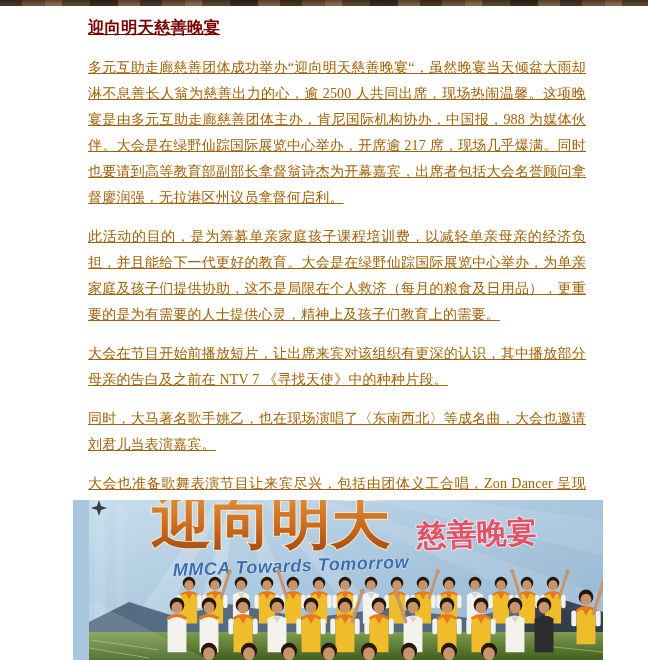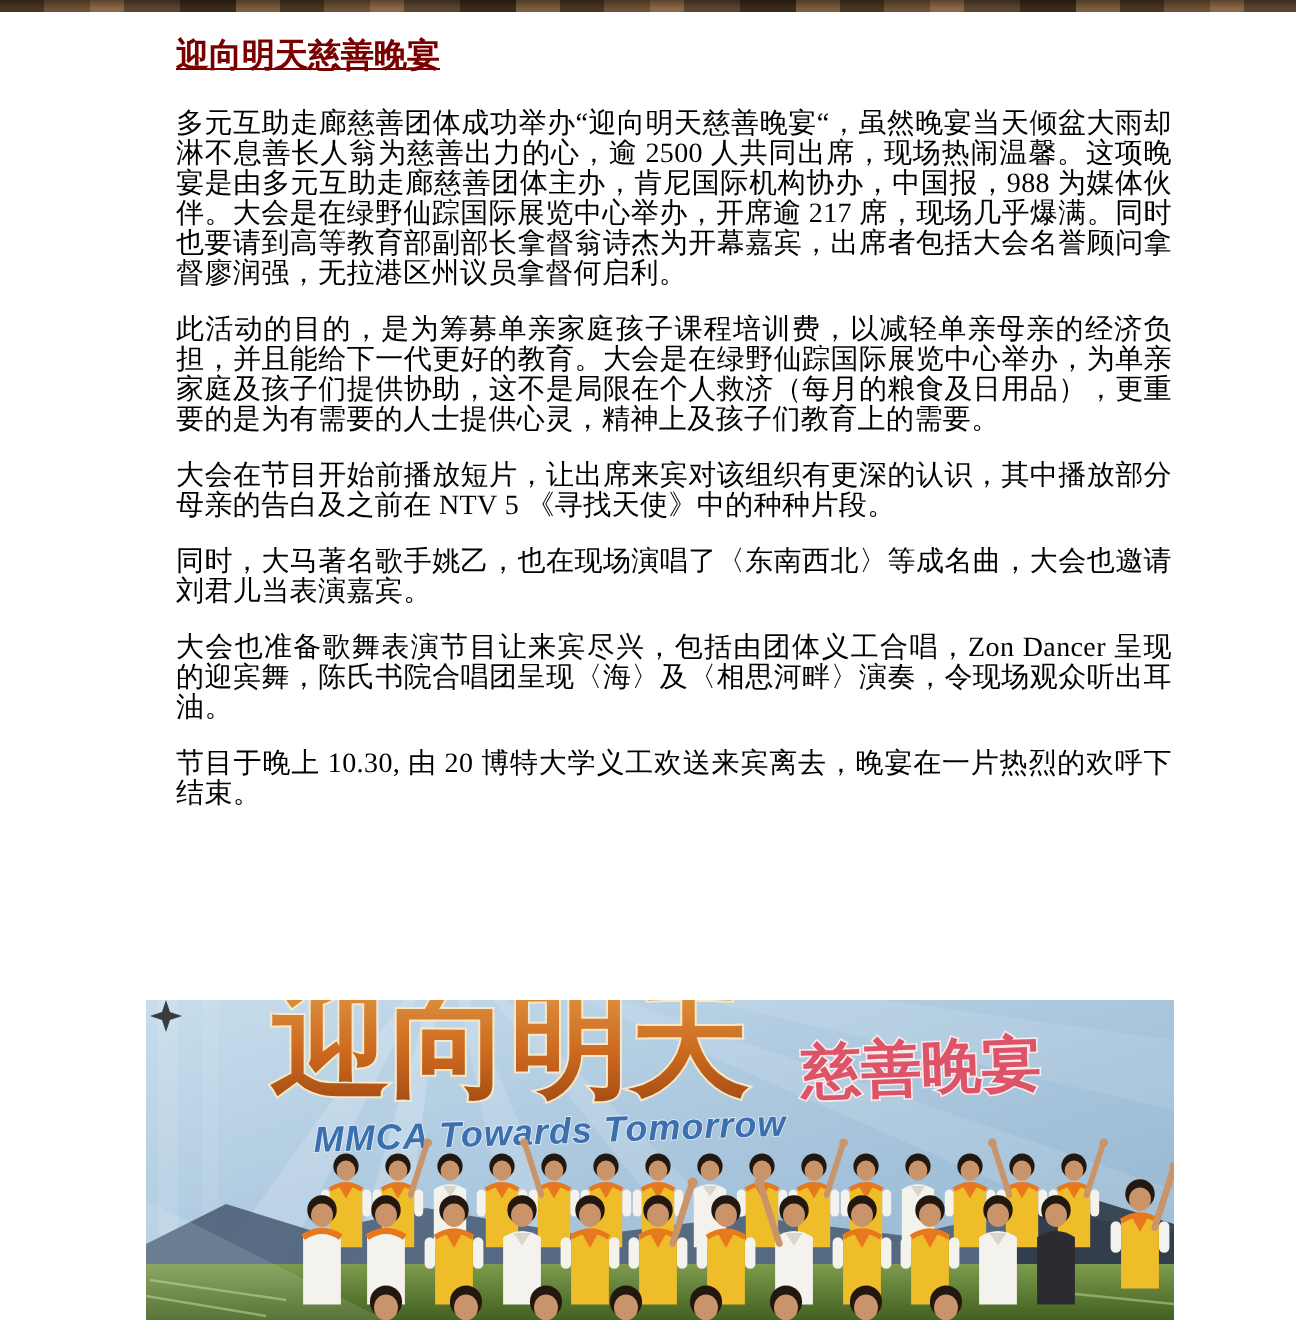--- a/index.html
+++ b/index.html
@@ -20,39 +20,39 @@
     position:absolute;left:88px;top:18px;width:498px;
   }
   h1.article-title{
     margin:0 0 17px 0;font-size:16.5px;line-height:20px;font-weight:bold;
   }
   h1.article-title a{
     color:#7a0000;text-decoration:underline;cursor:pointer;
   }
   .content p{
     margin:0 0 13px 0;
-    font-size:14px;line-height:15px;color:#000000;
-    text-align:justify;letter-spacing:0.2px;
+    font-size:14px;line-height:26px;color:#a16207;
+    text-align:justify;letter-spacing:0.2px;text-decoration:underline;
   }
   .photo-wrap{
     position:absolute;left:73px;top:500px;width:514px;height:160px;
-    overflow:hidden;background:#a9c6dd;
+    overflow:hidden;background:#a9c6dd;padding-left:16px;
   }
   .photo-wrap svg{display:block;}
 </style>
 </head>
 <body>
 
 <div class="top-strip"></div>
 
 <div class="content">
   <h1 class="article-title"><a>迎向明天慈善晚宴</a></h1>
   <p>多元互助走廊慈善团体成功举办“迎向明天慈善晚宴“，虽然晚宴当天倾盆大雨却淋不息善长人翁为慈善出力的心，逾 2500 人共同出席，现场热闹温馨。这项晚宴是由多元互助走廊慈善团体主办，肯尼国际机构协办，中国报，988 为媒体伙伴。大会是在绿野仙踪国际展览中心举办，开席逾 217 席，现场几乎爆满。同时也要请到高等教育部副部长拿督翁诗杰为开幕嘉宾，出席者包括大会名誉顾问拿督廖润强，无拉港区州议员拿督何启利。</p>
   <p>此活动的目的，是为筹募单亲家庭孩子课程培训费，以减轻单亲母亲的经济负担，并且能给下一代更好的教育。大会是在绿野仙踪国际展览中心举办，为单亲家庭及孩子们提供协助，这不是局限在个人救济（每月的粮食及日用品），更重要的是为有需要的人士提供心灵，精神上及孩子们教育上的需要。</p>
-  <p>大会在节目开始前播放短片，让出席来宾对该组织有更深的认识，其中播放部分母亲的告白及之前在 NTV 5 《寻找天使》中的种种片段。</p>
+  <p>大会在节目开始前播放短片，让出席来宾对该组织有更深的认识，其中播放部分母亲的告白及之前在 NTV 7 《寻找天使》中的种种片段。</p>
   <p>同时，大马著名歌手姚乙，也在现场演唱了〈东南西北〉等成名曲，大会也邀请刘君儿当表演嘉宾。</p>
   <p>大会也准备歌舞表演节目让来宾尽兴，包括由团体义工合唱，Zon Dancer 呈现的迎宾舞，陈氏书院合唱团呈现〈海〉及〈相思河畔〉演奏，令现场观众听出耳油。</p>
   <p>节目于晚上 10.30, 由 20 博特大学义工欢送来宾离去，晚宴在一片热烈的欢呼下结束。</p>
 </div>
 
 <div class="photo-wrap">
   <svg width="514" height="160" viewBox="0 0 514 160" xmlns="http://www.w3.org/2000/svg">
     <defs>
       <linearGradient id="sky" x1="0" y1="0" x2="1" y2="1">
         <stop offset="0" stop-color="#c7ddec"></stop>

